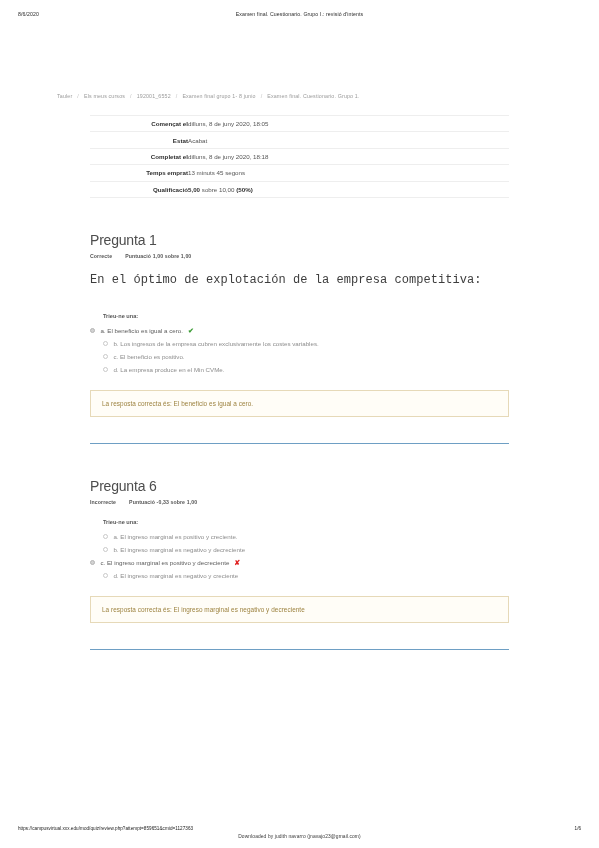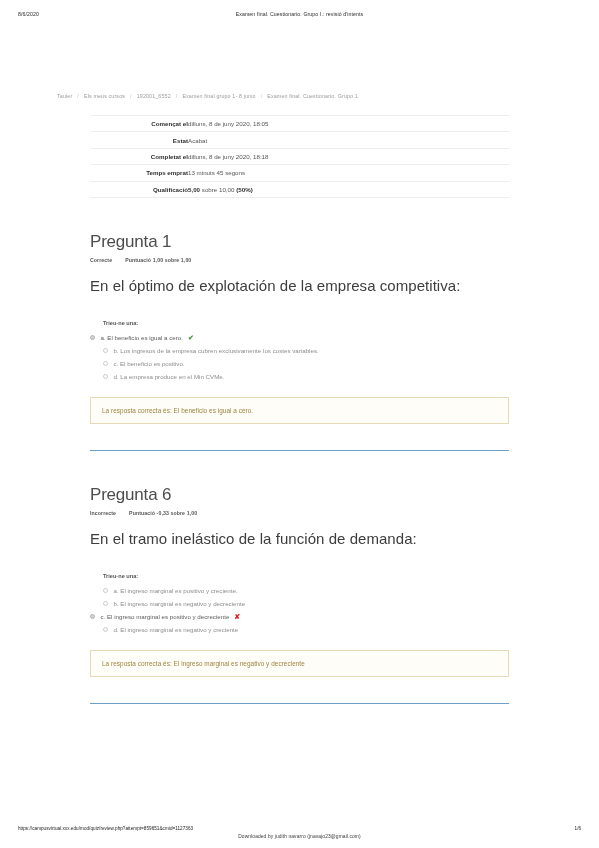--- a/index.html
+++ b/index.html
@@ -89,41 +89,42 @@
     white-space: nowrap;
   }
   td.sum-val .b { font-weight: bold; color: #2f2f2f; }
 
   
   .question {
     padding: 0 38px;
     margin-top: 34px;
   }
   .q-title {
-    font-size: 17px;
+    font-size: 14px;
     font-weight: normal;
     color: #4d4d4d;
     letter-spacing: -0.2px;
     margin: 0 0 5px 0;
   }
   .q-meta {
     font-size: 5.2px;
     color: #555555;
     display: flex;
     align-items: center;
     margin-bottom: 14px;
     letter-spacing: .1px;
   }
   .q-meta .state { font-weight: bold; margin-right: 13px; }
   .q-meta .marks { font-weight: bold; }
   .q-text {
-    font-size: 15px;
+    font-size: 12px;
     color: #3d3d3d;
     margin-bottom: 26px;
     letter-spacing: .05px;
+    font-family: Liberation Mono, monospace;
   }
 
   .answers { margin-bottom: 14px; }
   .answer-prompt {
     font-size: 5.6px;
     font-weight: bold;
     color: #555555;
     margin-bottom: 5px;
     padding-left: 13px;
   }
@@ -296,21 +297,20 @@
   </section>
 
   <hr class="q-divider">
 
   <section class="question">
     <h1 class="q-title">Pregunta 6</h1>
     <div class="q-meta">
       <span class="state">Incorrecte</span>
       <span class="marks">Puntuació -0,33 sobre 1,00</span>
     </div>
-    <div class="q-text">En el tramo inelástico de la función de demanda:</div>
 
     <div class="answers">
       <div class="answer-prompt">Trieu-ne una:</div>
 
       <div class="option">
         <span class="indent"></span>
         <span class="radio"></span>
         <span class="label">a. El ingreso marginal es positivo y creciente.</span>
       </div>
 

